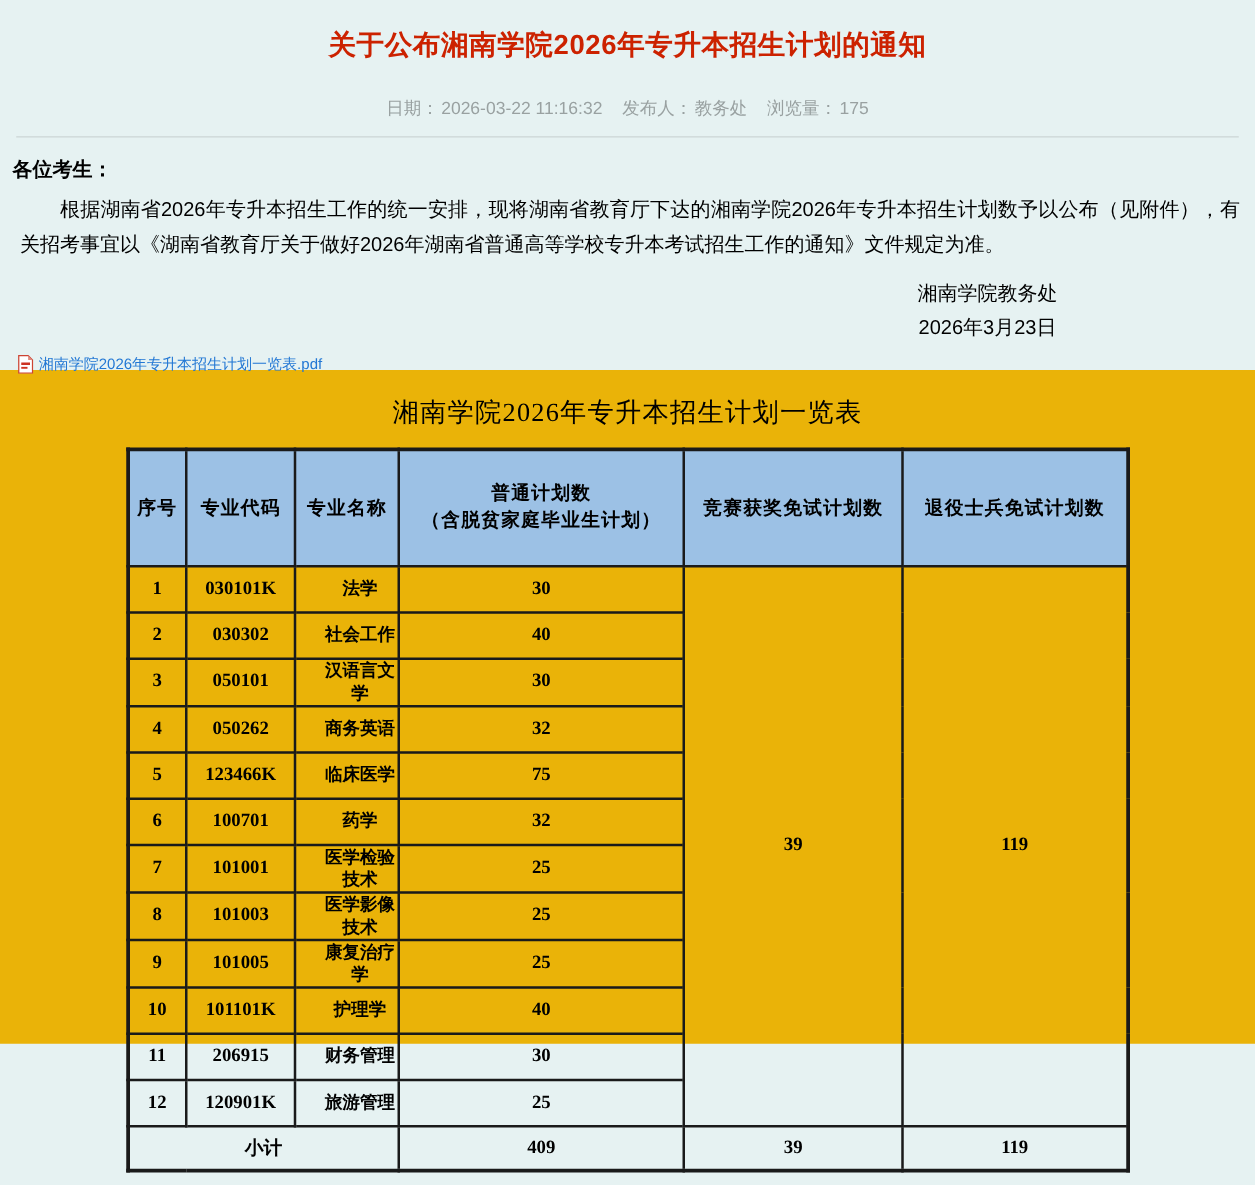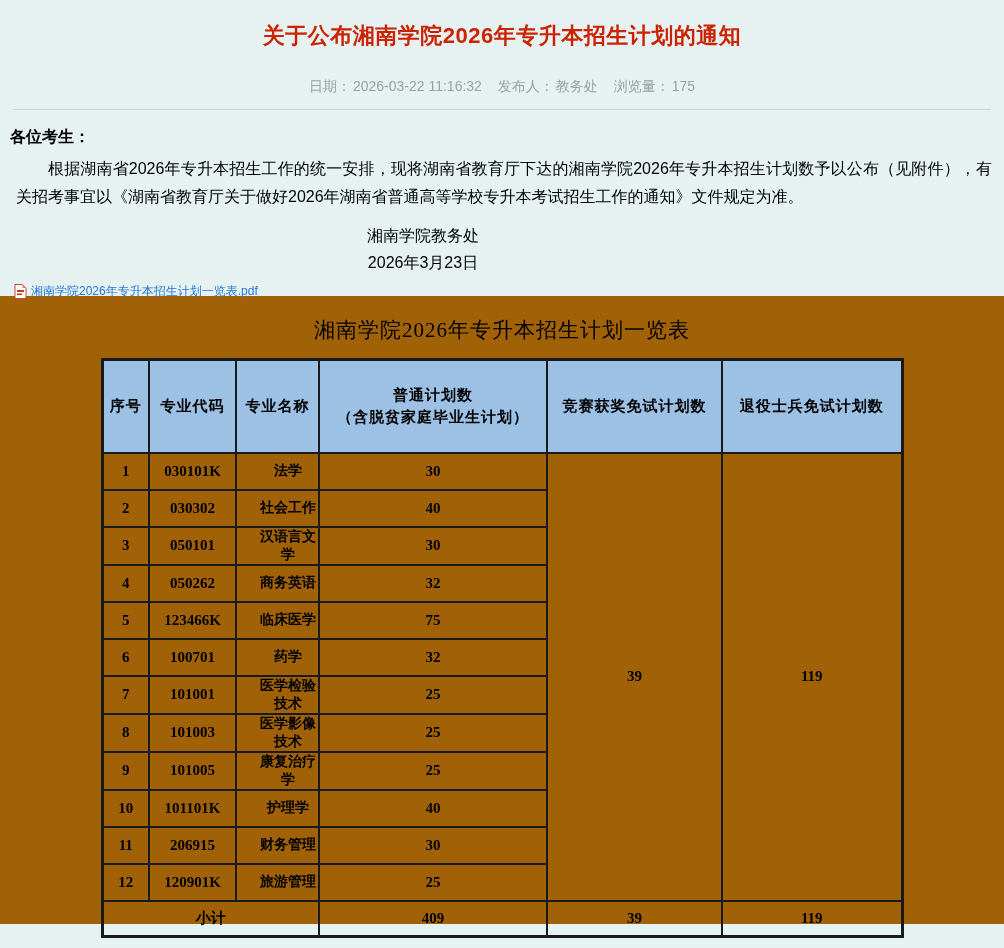--- a/index.html
+++ b/index.html
@@ -49,21 +49,21 @@
   .body-paragraph {
     margin: 8px 12px 0 16px;
     font-size: 16px;
     line-height: 28px;
     text-indent: 2em;
     text-align: justify;
   }
 
   .signature-wrap {
     display: flex;
-    justify-content: center;
+    justify-content: flex-end;
     margin-top: 11px;
   }
   .signature-block {
     margin-right: 158px;
     text-align: center;
     font-size: 16px;
     line-height: 27px;
   }
 
   .attachment-line {
@@ -74,22 +74,22 @@
   }
   .attachment-line a {
     color: #2277d4;
     text-decoration: none;
     margin-left: 4px;
   }
   .pdf-icon { display: inline-block; width: 13px; height: 15px; }
 
   
   .white-section {
-    height: 628px;
-    background: #a16207;
+    height: 539px;
+    background: #eab308;
   }
 
   .table-title {
     padding-top: 20px;
     text-align: center;
     font-family: "Liberation Serif", "DejaVu Serif", serif;
     font-size: 21px;
     letter-spacing: 1px;
     color: #000;
   }

